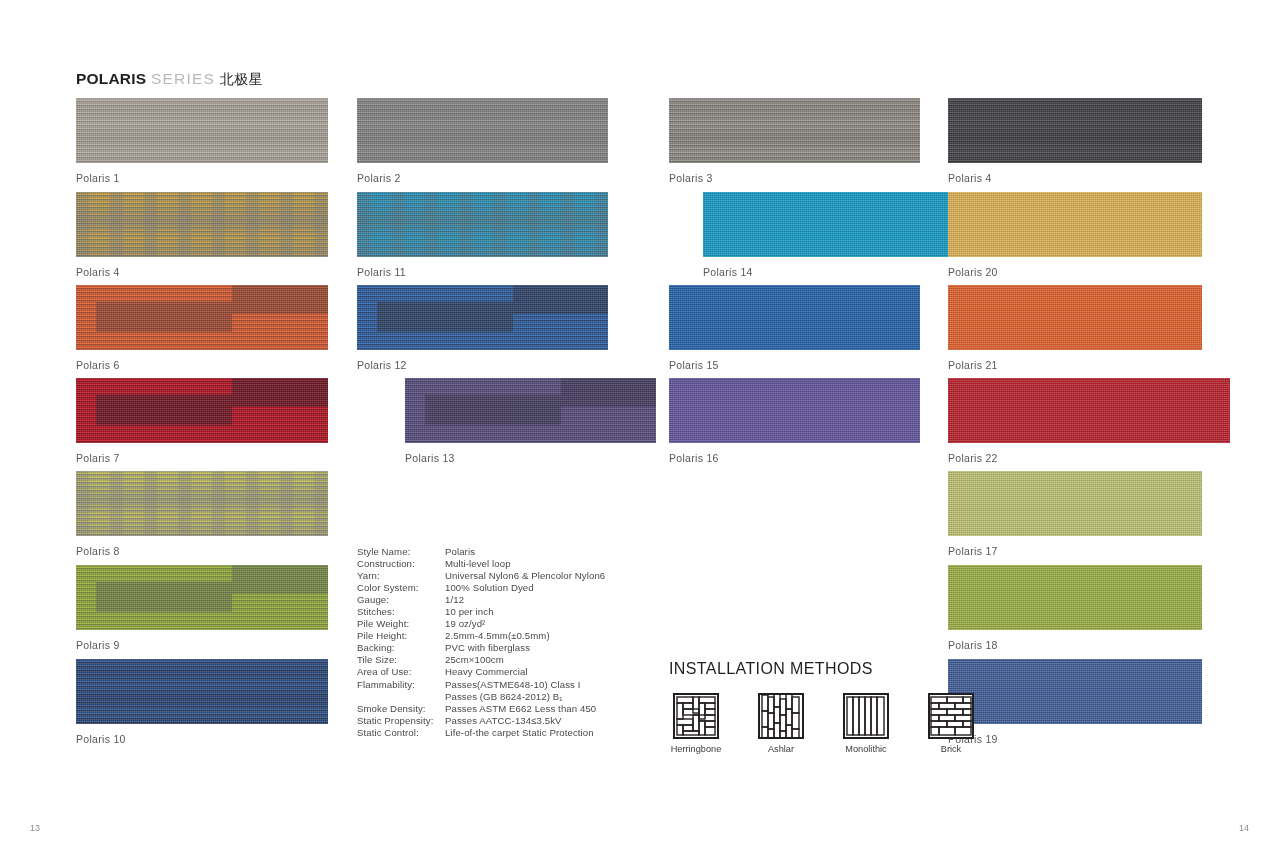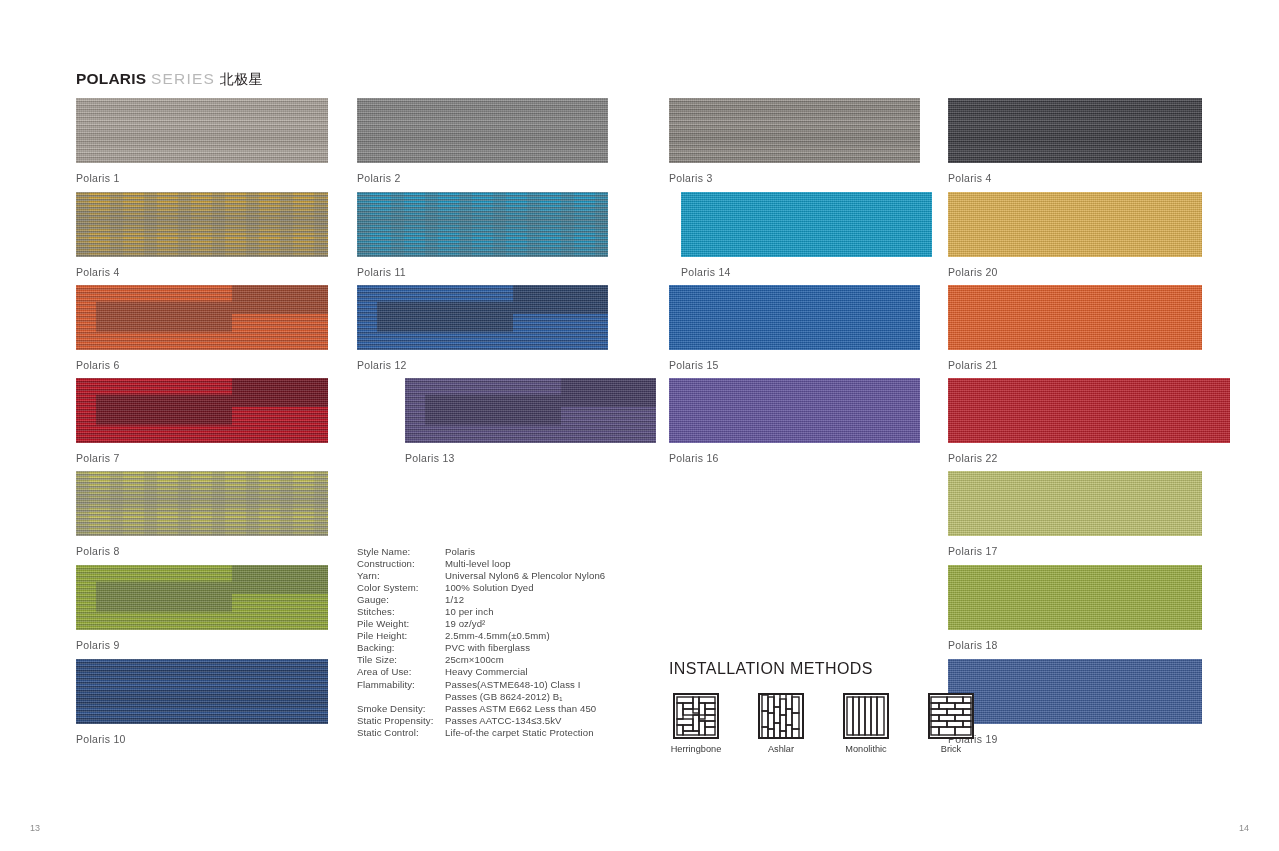--- a/index.html
+++ b/index.html
@@ -114,21 +114,21 @@
         </div>
         <div class="cap">Polaris 4</div>
       </div>
       <div class="swatch" style="left: 357px; top: 192px; width: 251px;">
         <div class="chip" style="background: rgb(24, 150, 196);">
           <div class="streaks" style="background: repeating-linear-gradient(0deg, rgba(76, 111, 126, 0.733) 0px, rgba(76, 111, 126, 0.733) 2px, transparent 2px, transparent 4px), repeating-linear-gradient(90deg, rgba(76, 111, 126, 0.333) 0px, rgba(76, 111, 126, 0.333) 13px, transparent 13px, transparent 34px), linear-gradient(0deg, rgba(76, 111, 126, 0.467) 0%, transparent 30%, rgba(76, 111, 126, 0.533) 55%, transparent 85%);"></div>
           <div class="grain"></div>
         </div>
         <div class="cap">Polaris 11</div>
       </div>
-      <div class="swatch" style="left: 681px; top: 192px; width: 251px;">
+      <div class="swatch" style="left: 703px; top: 192px; width: 251px;">
         <div class="chip" style="background: rgb(19, 154, 196);">
           <div class="streaks" style="background: repeating-linear-gradient(0deg, rgba(14, 135, 173, 0.133) 0px, rgba(14, 135, 173, 0.133) 2px, transparent 2px, transparent 5px);"></div>
           <div class="grain"></div>
         </div>
         <div class="cap">Polaris 14</div>
       </div>
       <div class="swatch" style="left: 948px; top: 192px; width: 254px;">
         <div class="chip" style="background: rgb(220, 176, 82);">
           <div class="streaks" style="background: repeating-linear-gradient(0deg, rgba(199, 156, 66, 0.133) 0px, rgba(199, 156, 66, 0.133) 2px, transparent 2px, transparent 5px);"></div>
           <div class="grain"></div>

